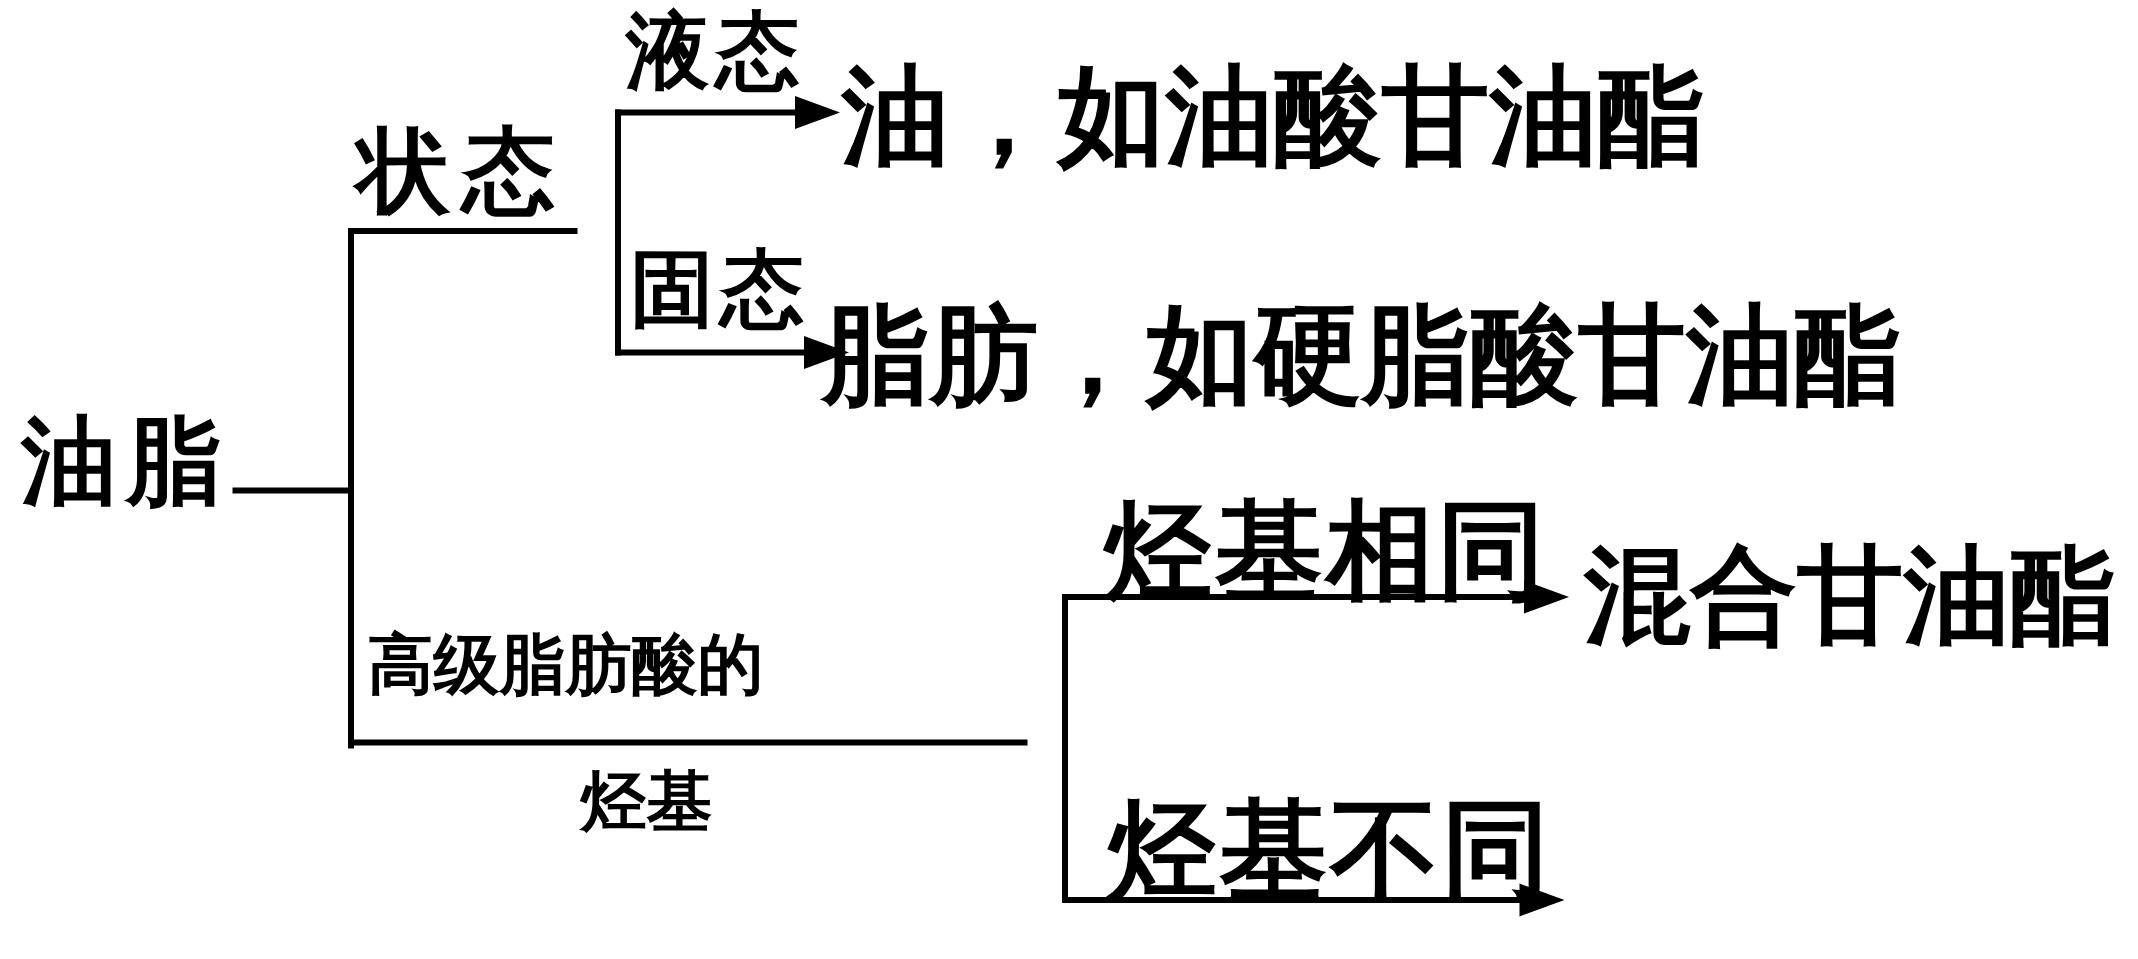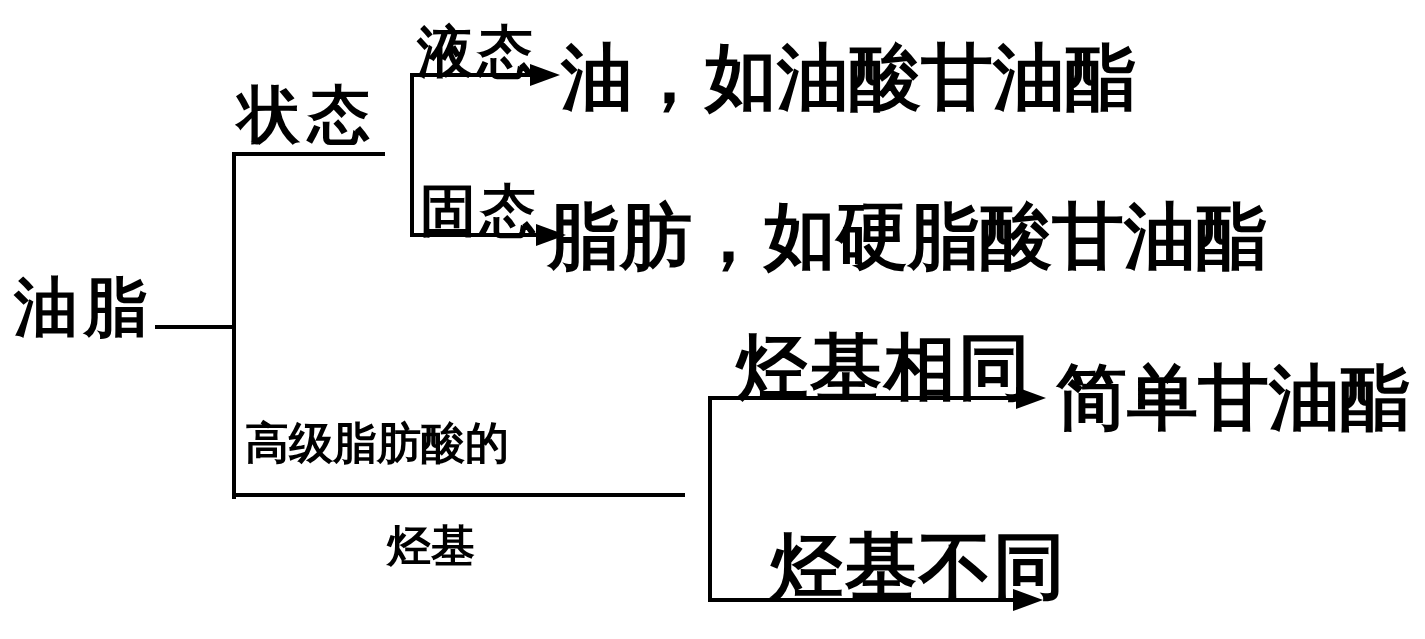--- a/index.html
+++ b/index.html
@@ -30,21 +30,21 @@
     position: absolute;
     width: 0;
     height: 0;
     border-top: 11px solid transparent;
     border-bottom: 11px solid transparent;
     border-left: 30px solid #000000;
   }
   
   .size-root   { font-size: 64px; letter-spacing: 6px; }
   .size-branch { font-size: 62px; letter-spacing: 8px; }
-  .size-cond   { font-size: 56px; letter-spacing: 4px; margin-top: 17px; }
+  .size-cond   { font-size: 56px; letter-spacing: 4px; }
   .size-cond2  { font-size: 72px; letter-spacing: 2px; }
   .size-leaf   { font-size: 72px; }
   .size-leaf2  { font-size: 71px; }
   .size-acid   { font-size: 44px; }
 </style>
 </head>
 <body>
 
 <div id="canvas">
 
@@ -64,28 +64,28 @@
   <div class="hline" style="left:410px; top:73px; width:122px; height:4px;"></div>
   <div class="arrowhead" style="left:530px; top:64px;"></div>
   <div class="txt size-leaf" style="left:561px; top:41px;">油，如油酸甘油酯</div>
 
   <div class="txt size-cond" style="left:420px; top:165px;">固态</div>
   <div class="hline" style="left:410px; top:233px; width:128px; height:4px;"></div>
   <div class="arrowhead" style="left:536px; top:224px;"></div>
   <div class="txt size-leaf" style="left:548px; top:200px;">脂肪，如硬脂酸甘油酯</div>
 
   <div class="txt size-acid" style="left:245px; top:421px;">高级脂肪酸的</div>
-  <div class="txt size-acid" style="left:387px; top:512px;margin-top:12px;">烃基</div>
+  <div class="txt size-acid" style="left:387px; top:512px;">烃基</div>
 
   <div class="hline" style="left:232px; top:493px; width:453px; height:4px;"></div>
 
   <div class="vline" style="left:708px; top:396px; width:4px; height:206px;"></div>
 
   <div class="txt size-cond2" style="left:736px; top:331px;">烃基相同</div>
   <div class="hline" style="left:708px; top:396px; width:310px; height:4px;"></div>
   <div class="arrowhead" style="left:1016px; top:387px;"></div>
-  <div class="txt size-leaf2" style="left:1056px; top:361px;">简单甘油酯</div>
+  <div class="txt size-leaf2" style="left:1056px; top:361px;">混合甘油酯</div>
 
-  <div class="txt size-cond2" style="left:771px; top:530px;">烃基不同</div>
+  <div class="txt size-cond2" style="left:739px; top:530px;">烃基不同</div>
   <div class="hline" style="left:708px; top:598px; width:307px; height:4px;"></div>
   <div class="arrowhead" style="left:1013px; top:589px;"></div>
 
 </div>
 
 </body></html>

